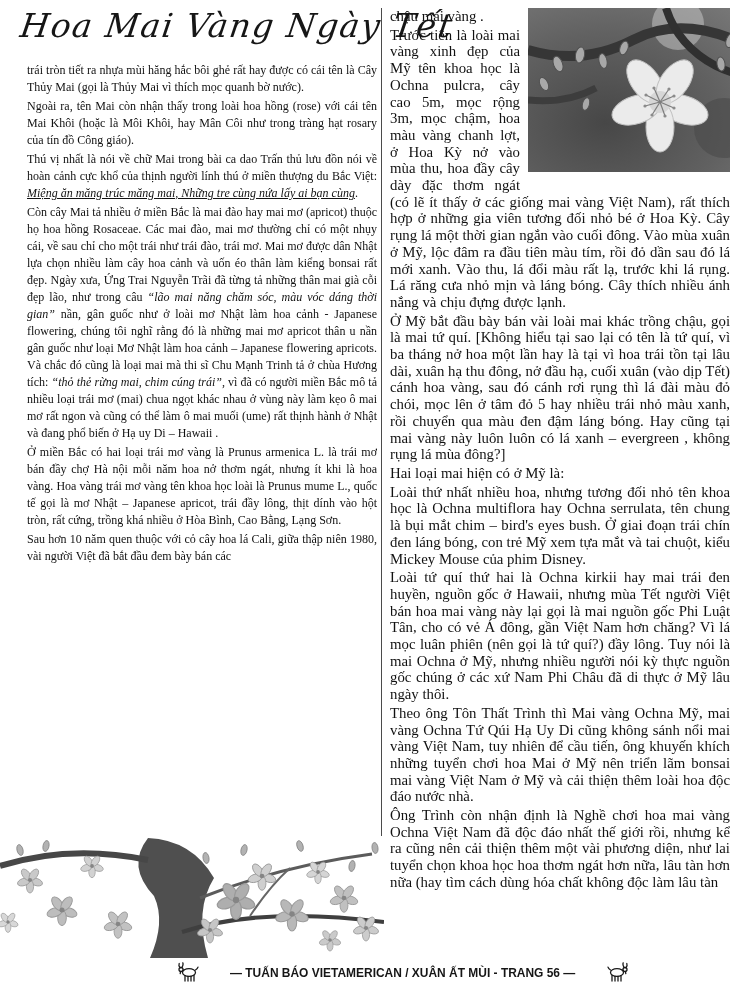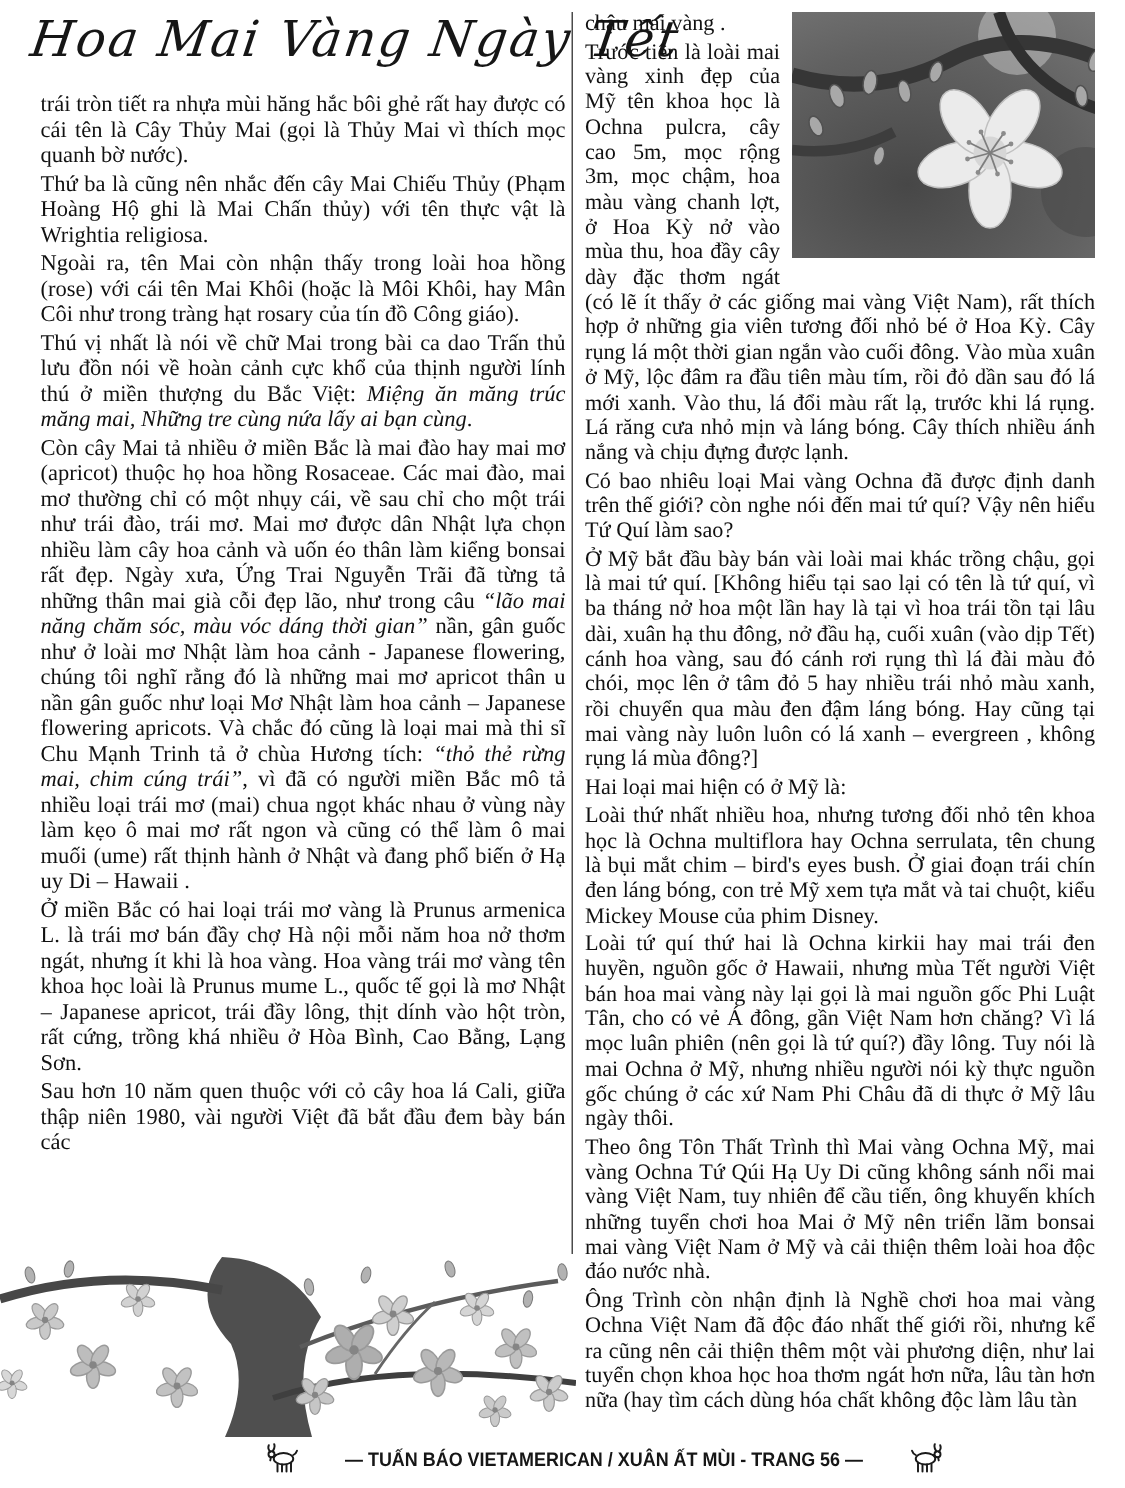--- a/index.html
+++ b/index.html
@@ -9,21 +9,21 @@
     font-family:"Liberation Serif", serif;
   }
   .script-title {
     position:absolute; left:18px; top:6px; width:365px;
     font-family:"DejaVu Serif", serif; font-style:italic; font-weight:400;
     font-size:33px; letter-spacing:1.5px; white-space:nowrap;
     transform:skewX(-8deg); transform-origin:left bottom; color:#161616;
   }
   .col { position:absolute; text-align:justify; }
   .col p { margin:0 0 2px 0; }
-  .col-left  { left:27px;  top:62px; width:350px; height:772px; font-size:15px;   line-height:17px; overflow:hidden; }
+  .col-left  { left:27px;  top:62px; width:350px; height:772px; font-size:12px;   line-height:17px; overflow:hidden; }
   .col-right { left:390px; top:8px;  width:340px; height:946px; font-size:14.8px; line-height:16.7px; overflow:hidden; }
   .divider { position:absolute; left:381px; top:8px; width:1px; height:944px; background:#4b4b4b; }
   .photo-top {
     float:right; width:220px; height:164px; margin:0 -18px 8px 8px;
     background:#5a5a5a; overflow:hidden;
   }
   .photo-bottom { position:absolute; left:0px; top:836px; width:384px; height:122px; background:#fff; overflow:hidden; }
   .photo-top svg, .photo-bottom svg { display:block; }
   .footer {
     position:absolute; left:0; top:959px; width:750px; height:26px;
@@ -39,23 +39,22 @@
 <body>
 
 <div class="page">
 
   <div class="script-title">Hoa Mai Vàng Ngày Tết</div>
 
   <div class="divider"></div>
 
   <div class="col col-left">
       <p><span>trái tròn tiết ra nhựa mùi hăng hắc bôi ghẻ rất hay được có cái tên là Cây Thủy Mai (gọi là Thủy Mai vì thích mọc quanh bờ nước).</span></p>
-      <p><span>Thứ ba là cũng nên nhắc đến cây Mai Chiếu Thủy (Phạm Hoàng Hộ ghi là Mai Chấn thủy) với tên thực vật là Wrightia religiosa.</span></p>
       <p><span>Ngoài ra, tên Mai còn nhận thấy trong loài hoa hồng (rose) với cái tên Mai Khôi (hoặc là Môi Khôi, hay Mân Côi như trong tràng hạt rosary của tín đồ Công giáo).</span></p>
-      <p><span>Thú vị nhất là nói về chữ Mai trong bài ca dao Trấn thủ lưu đồn nói về hoàn cảnh cực khổ của thịnh người lính thú ở miền thượng du Bắc Việt: </span><span style="font-style: italic;">Miệng ăn măng trúc măng mai, Những tre cùng nứa lấy ai bạn cùng</span><span>.</span></p>
+      <p><span>Thú vị nhất là nói về chữ Mai trong bài ca dao Trấn thủ lưu đồn nói về hoàn cảnh cực khổ của thịnh người lính thú ở miền thượng du Bắc Việt: </span><span style="font-style: italic; text-decoration: underline;">Miệng ăn măng trúc măng mai, Những tre cùng nứa lấy ai bạn cùng</span><span>.</span></p>
       <p><span>Còn cây Mai tả nhiều ở miền Bắc là mai đào hay mai mơ (apricot) thuộc họ hoa hồng Rosaceae. Các mai đào, mai mơ thường chỉ có một nhụy cái, về sau chỉ cho một trái như trái đào, trái mơ. Mai mơ được dân Nhật lựa chọn nhiều làm cây hoa cảnh và uốn éo thân làm kiểng bonsai rất đẹp. Ngày xưa, Ứng Trai Nguyễn Trãi đã từng tả những thân mai già cỗi đẹp lão, như trong câu </span><span style="font-style: italic;">“lão mai năng chăm sóc, màu vóc dáng thời gian”</span><span> nần, gân guốc như ở loài mơ Nhật làm hoa cảnh - Japanese flowering, chúng tôi nghĩ rằng đó là những mai mơ apricot thân u nần gân guốc như loại Mơ Nhật làm hoa cảnh – Japanese flowering apricots. Và chắc đó cũng là loại mai mà thi sĩ Chu Mạnh Trinh tả ở chùa Hương tích: </span><span style="font-style: italic;">“thỏ thẻ rừng mai, chim cúng trái”</span><span>, vì đã có người miền Bắc mô tả nhiều loại trái mơ (mai) chua ngọt khác nhau ở vùng này làm kẹo ô mai mơ rất ngon và cũng có thể làm ô mai muối (ume) rất thịnh hành ở Nhật và đang phổ biến ở Hạ uy Di – Hawaii .</span></p>
       <p><span>Ở miền Bắc có hai loại trái mơ vàng là Prunus armenica L. là trái mơ bán đầy chợ Hà nội mỗi năm hoa nở thơm ngát, nhưng ít khi là hoa vàng. Hoa vàng trái mơ vàng tên khoa học loài là Prunus mume L., quốc tế gọi là mơ Nhật – Japanese apricot, trái đầy lông, thịt dính vào hột tròn, rất cứng, trồng khá nhiều ở Hòa Bình, Cao Bằng, Lạng Sơn.</span></p>
       <p><span>Sau hơn 10 năm quen thuộc với cỏ cây hoa lá Cali, giữa thập niên 1980, vài người Việt đã bắt đầu đem bày bán các</span></p>
     </div>
 
   <div class="col col-right">
     <div class="photo-top">
       <svg width="220" height="164" viewBox="0 0 220 164" xmlns="http://www.w3.org/2000/svg">
         <defs>
           <radialGradient id="bgg" cx="35%" cy="70%" r="90%">
@@ -107,21 +106,20 @@
             <circle cx="-15" cy="4" r="1.6"></circle>
               <circle cx="-8" cy="13" r="1.6"></circle>
             <circle cx="5" cy="14" r="1.6"></circle>
               <circle cx="14" cy="6" r="1.6"></circle>
           </g>
         </g>
       </svg>
     </div>
   <p><span>chậu mai vàng .</span></p>
       <p><span>Trước tiên là loài mai vàng xinh đẹp của Mỹ tên khoa học là Ochna pulcra, cây cao 5m, mọc rộng 3m, mọc chậm, hoa màu vàng chanh lợt, ở Hoa Kỳ nở vào mùa thu, hoa đầy cây dày đặc thơm ngát (có lẽ ít thấy ở các giống mai vàng Việt Nam), rất thích hợp ở những gia viên tương đối nhỏ bé ở Hoa Kỳ. Cây rụng lá một thời gian ngắn vào cuối đông. Vào mùa xuân ở Mỹ, lộc đâm ra đầu tiên màu tím, rồi đỏ dần sau đó lá mới xanh. Vào thu, lá đổi màu rất lạ, trước khi lá rụng. Lá răng cưa nhỏ mịn và láng bóng. Cây thích nhiều ánh nắng và chịu đựng được lạnh.</span></p>
-      <p><span>Có bao nhiêu loại Mai vàng Ochna đã được định danh trên thế giới? còn nghe nói đến mai tứ quí? Vậy nên hiểu Tứ Quí làm sao?</span></p>
       <p><span>Ở Mỹ bắt đầu bày bán vài loài mai khác trồng chậu, gọi là mai tứ quí. [Không hiểu tại sao lại có tên là tứ quí, vì ba tháng nở hoa một lần hay là tại vì hoa trái tồn tại lâu dài, xuân hạ thu đông, nở đầu hạ, cuối xuân (vào dịp Tết) cánh hoa vàng, sau đó cánh rơi rụng thì lá đài màu đỏ chói, mọc lên ở tâm đỏ 5 hay nhiều trái nhỏ màu xanh, rồi chuyển qua màu đen đậm láng bóng. Hay cũng tại mai vàng này luôn luôn có lá xanh – evergreen , không rụng lá mùa đông?]</span></p>
       <p><span>Hai loại mai hiện có ở Mỹ là:</span></p>
       <p><span>Loài thứ nhất nhiều hoa, nhưng tương đối nhỏ tên khoa học là Ochna multiflora hay Ochna serrulata, tên chung là bụi mắt chim – bird's eyes bush. Ở giai đoạn trái chín đen láng bóng, con trẻ Mỹ xem tựa mắt và tai chuột, kiểu Mickey Mouse của phim Disney.</span></p>
       <p><span>Loài tứ quí thứ hai là Ochna kirkii hay mai trái đen huyền, nguồn gốc ở Hawaii, nhưng mùa Tết người Việt bán hoa mai vàng này lại gọi là mai nguồn gốc Phi Luật Tân, cho có vẻ Á đông, gần Việt Nam hơn chăng? Vì lá mọc luân phiên (nên gọi là tứ quí?) đầy lông. Tuy nói là mai Ochna ở Mỹ, nhưng nhiều người nói kỳ thực nguồn gốc chúng ở các xứ Nam Phi Châu đã di thực ở Mỹ lâu ngày thôi.</span></p>
       <p><span>Theo ông Tôn Thất Trình thì Mai vàng Ochna Mỹ, mai vàng Ochna Tứ Qúi Hạ Uy Di cũng không sánh nổi mai vàng Việt Nam, tuy nhiên để cầu tiến, ông khuyến khích những tuyển chơi hoa Mai ở Mỹ nên triển lãm bonsai mai vàng Việt Nam ở Mỹ và cải thiện thêm loài hoa độc đáo nước nhà.</span></p>
       <p><span>Ông Trình còn nhận định là Nghề chơi hoa mai vàng Ochna Việt Nam đã độc đáo nhất thế giới rồi, nhưng kể ra cũng nên cải thiện thêm một vài phương diện, như lai tuyển chọn khoa học hoa thơm ngát hơn nữa, lâu tàn hơn nữa (hay tìm cách dùng hóa chất không độc làm lâu tàn</span></p>
     </div>
 
   <div class="photo-bottom">
     <svg width="384" height="122" viewBox="0 0 384 122" xmlns="http://www.w3.org/2000/svg">

